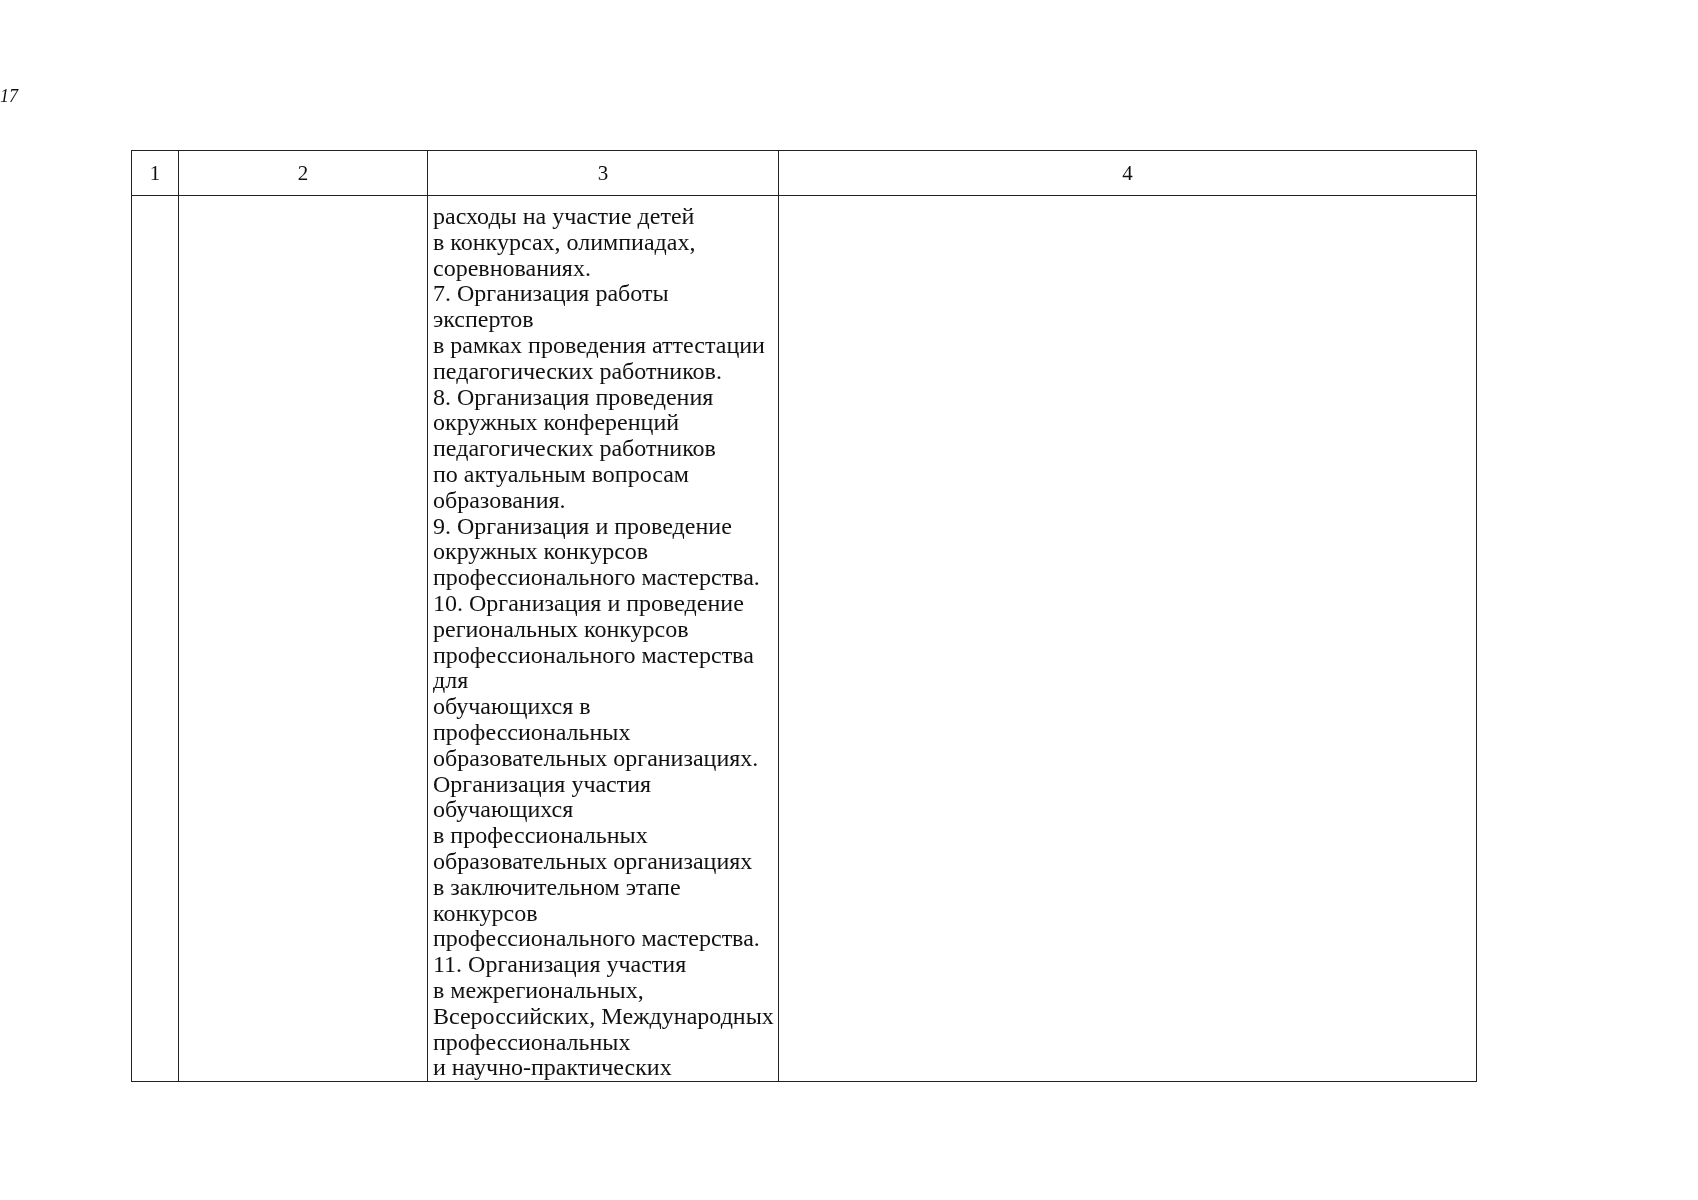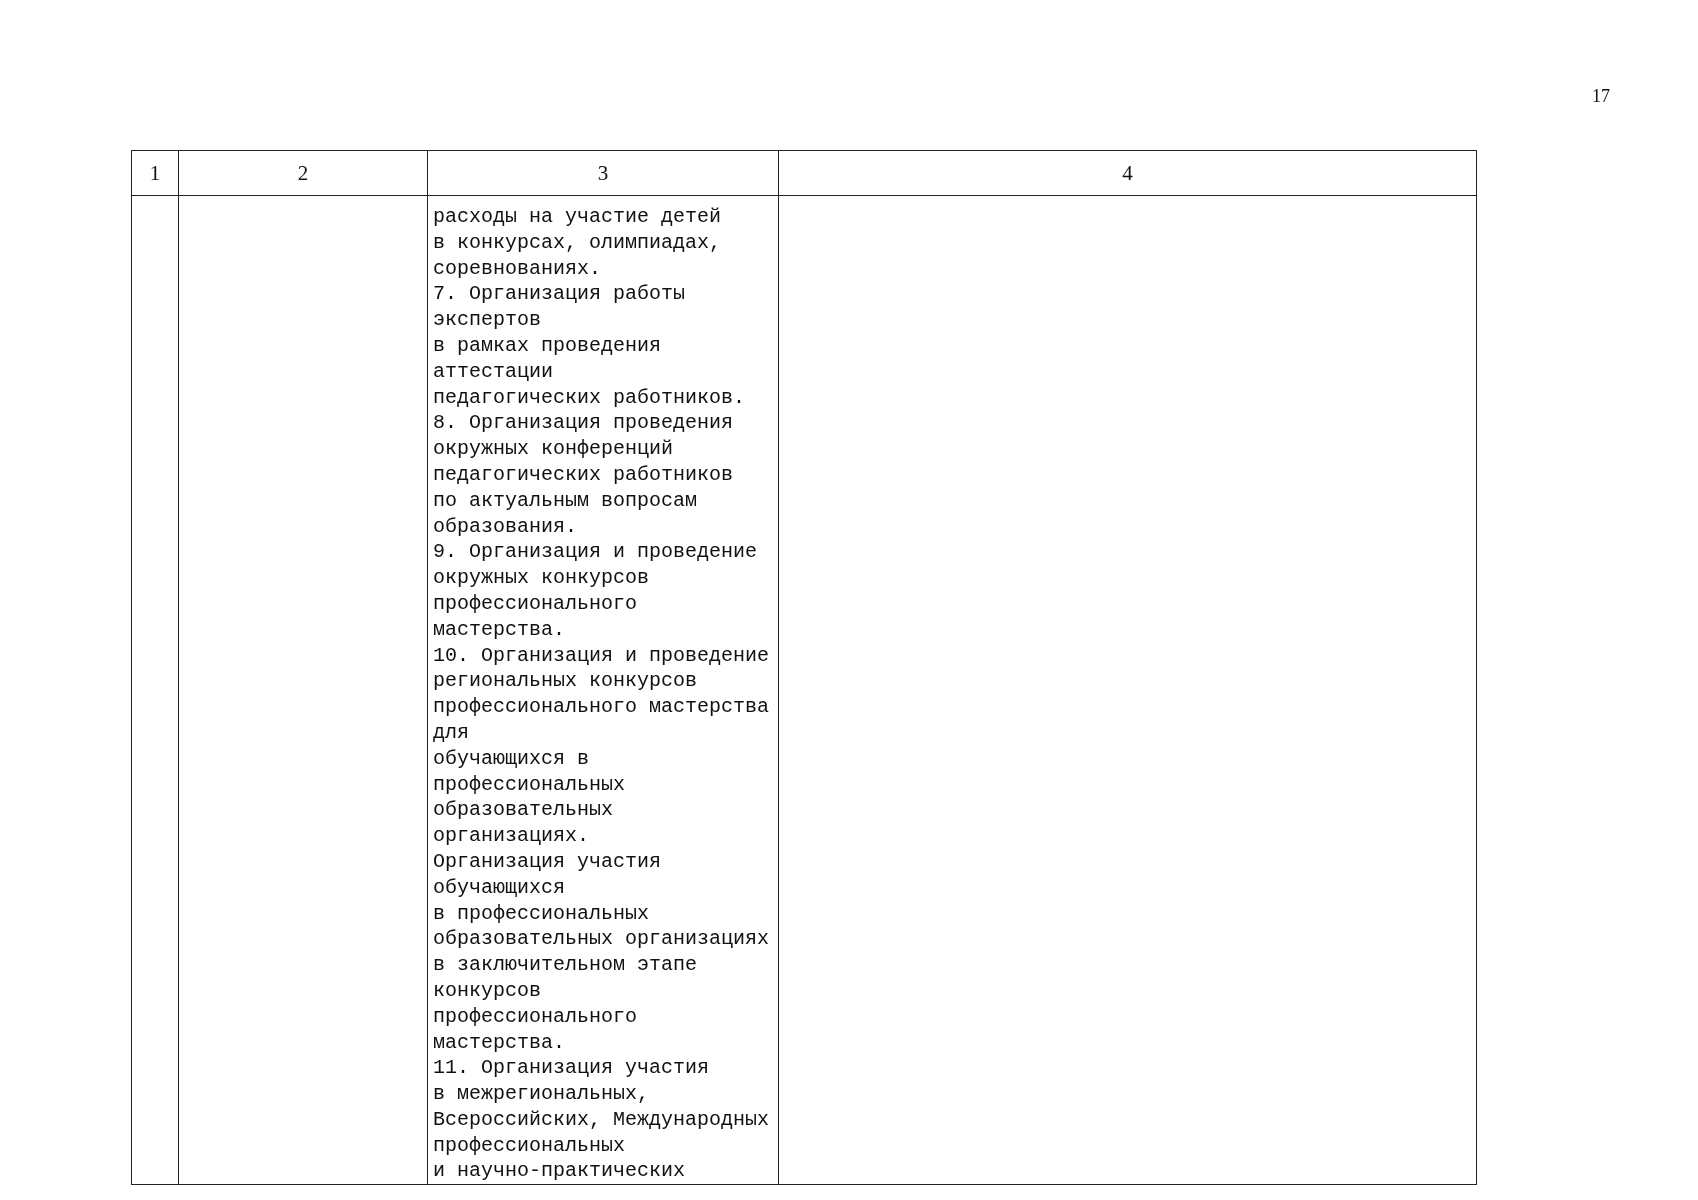--- a/index.html
+++ b/index.html
@@ -2,41 +2,41 @@
 <html><head>
   <meta charset="utf-8">
   <style>
     html, body { margin: 0; padding: 0; }
     body {
       width: 1698px; height: 1200px; background: #ffffff; position: relative;
       font-family: "Liberation Serif", "DejaVu Serif", serif; color: #111;
       overflow: hidden;
     }
     .page-number {
-      position: absolute; left: 0; width: 1610px; top: 86px; text-align: right;
+      position: absolute; left: 0; width: 1610px; top: 86px; text-align: left;
       font-size: 18px;
+      font-style: italic;
     }
     .doc-table {
       position: absolute; left: 131px; top: 150px; width: 1346px;
       border-collapse: collapse; table-layout: fixed;
     }
     .doc-table td, .doc-table th {
       border: 1.5px solid #222; padding: 0; vertical-align: top;
       font-weight: normal;
     }
     .doc-table th { height: 44px; vertical-align: middle; text-align: center; font-size: 21px; }
     .col1 { width: 47px; }
     .col2 { width: 249px; }
     .col3 { width: 351px; }
     .col4 { width: auto; }
     .body-row td { height: 762px; }
     .cell-text {
-      padding: 8px 4px 0 5px; font-size: 20px; line-height: 25.8px;
+      padding: 8px 4px 0 5px; font-size: 24px; line-height: 25.8px;
       white-space: pre-line;
-      font-family: Liberation Mono, monospace;
     }
   </style>
 </head>
 <body>
 
 <div class="page-number">17</div>
 
 <table class="doc-table">
   <colgroup>
     <col class="col1">

